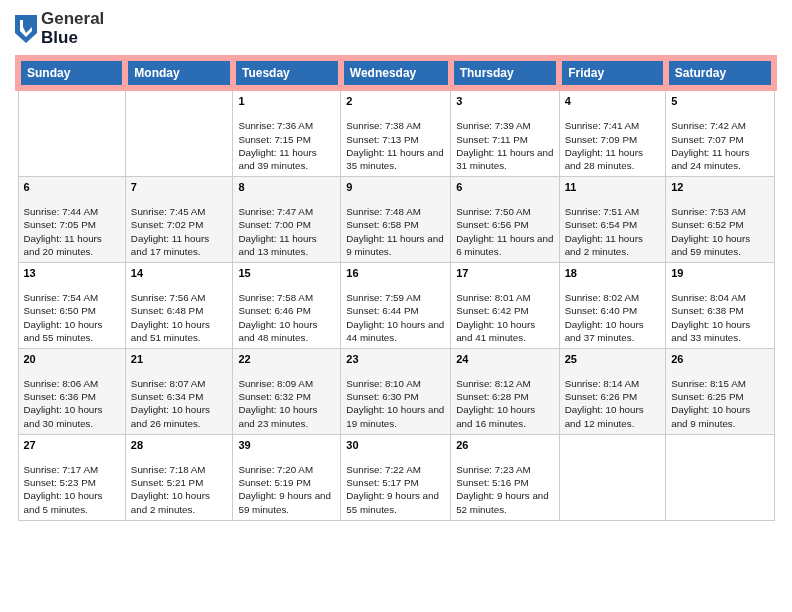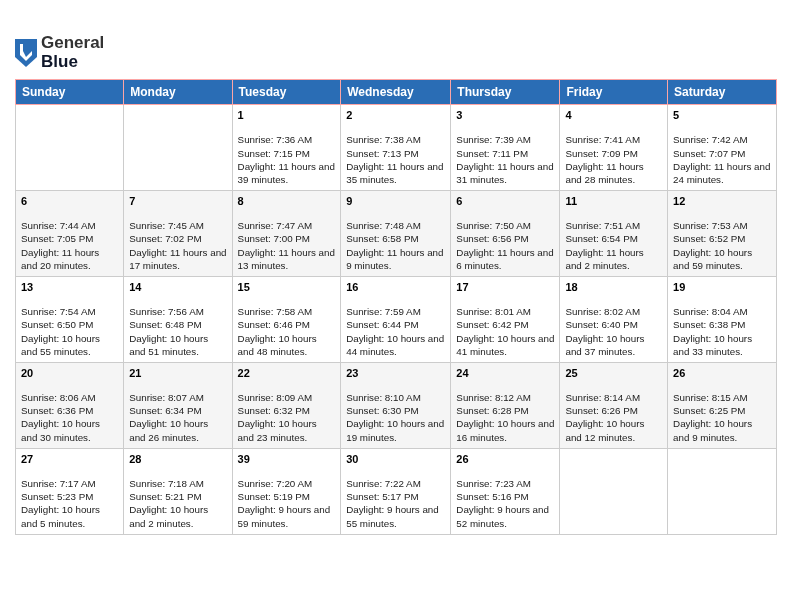--- a/index.html
+++ b/index.html
@@ -19,21 +19,20 @@
     .header {
       display: flex;
       justify-content: space-between;
       align-items: flex-start;
       margin-bottom: 8px;
     }
     .logo {
       display: flex;
       align-items: center;
       gap: 2px;
-      margin-top: 24px;
     }
     .logo-text {
       display: flex;
       flex-direction: column;
       line-height: 1.1;
     }
     .logo-general {
       font-size: 17px;
       font-weight: bold;
       color: #333;
@@ -66,21 +65,21 @@
       border-collapse: collapse;
       font-size: 10.5px;
     }
     .calendar th {
       background: #2a6db5;
       color: #fff;
       text-align: left;
       padding: 5px 6px;
       font-size: 12px;
       font-weight: bold;
-      border: 1px solid #fca5a5;
+      border: 6px solid #fca5a5;
     }
     .calendar td {
       vertical-align: top;
       border: 1px solid #ccc;
       padding: 4px 5px;
       width: 113px;
       min-height: 80px;
       background: #fff;
     }
     .calendar tr:nth-child(even) td {

